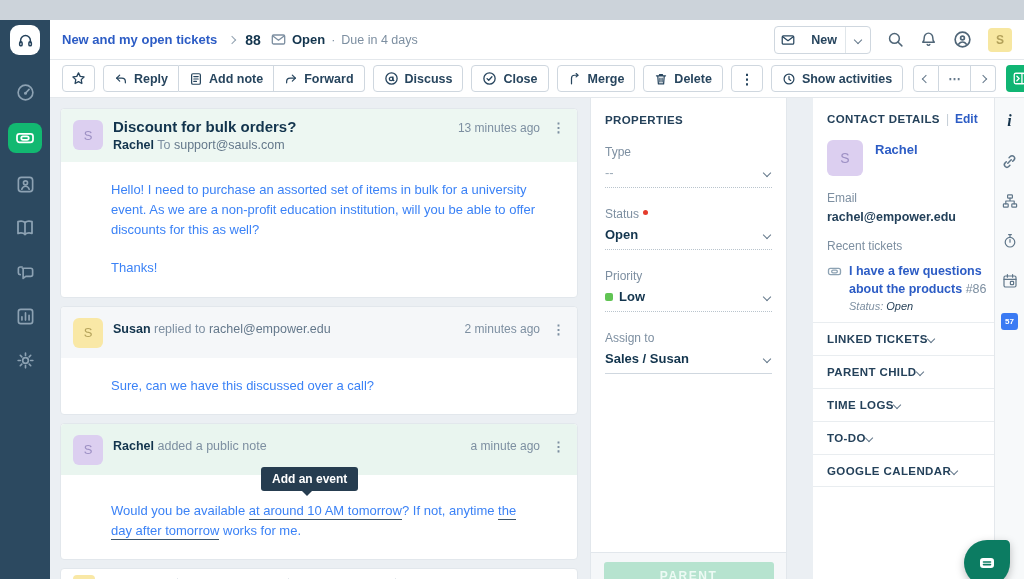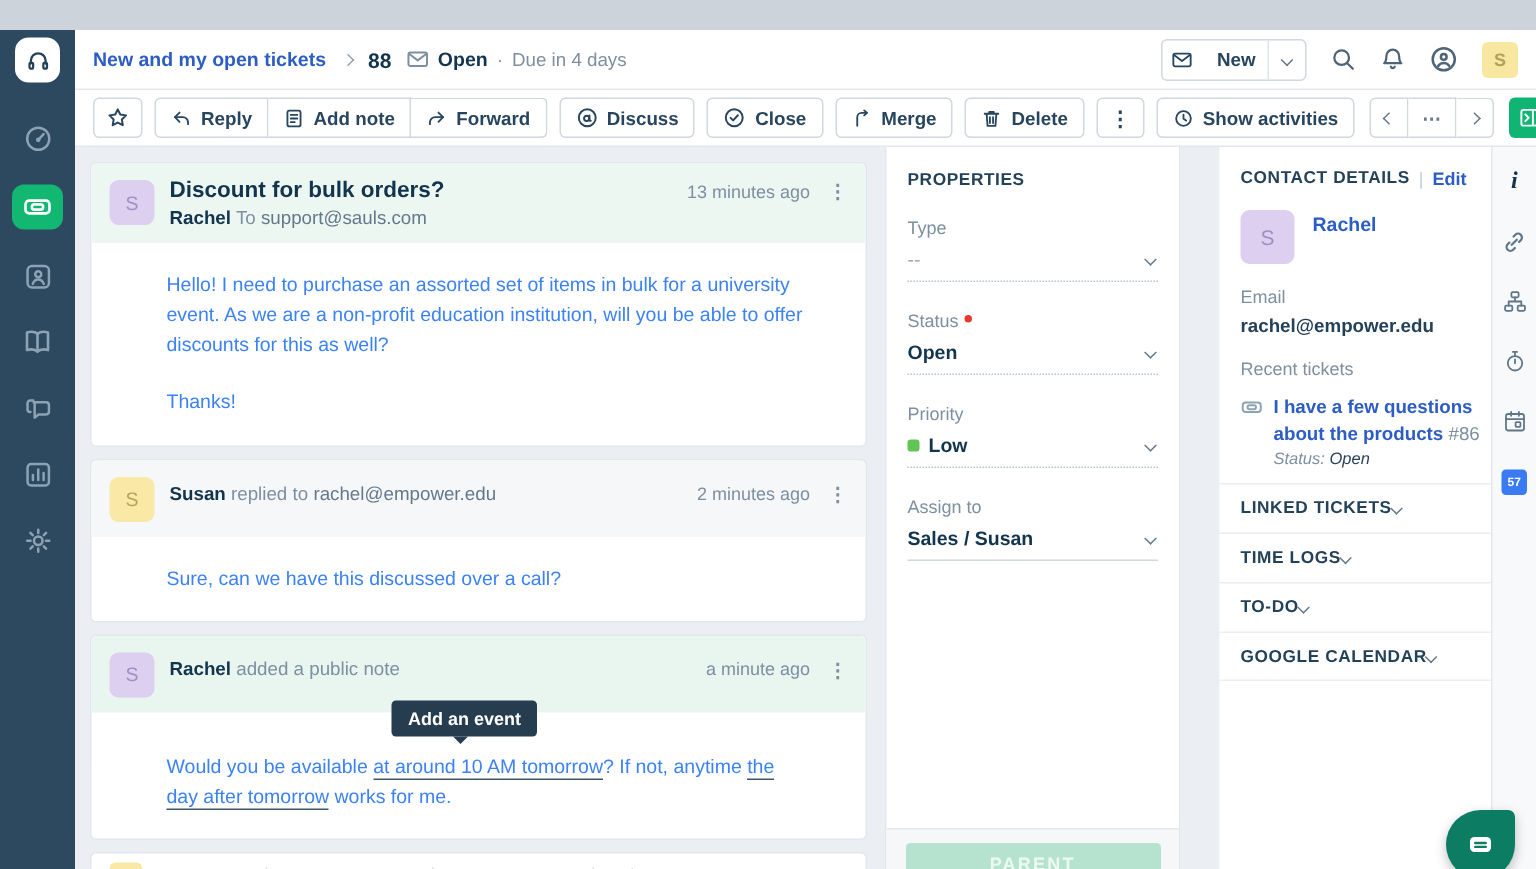--- a/index.html
+++ b/index.html
@@ -532,20 +532,24 @@
             <div class="r-status"><span>Status: </span><b>Open</b></div>
           </div>
         </div>
       </div>
 
       <div class="sec-row">
         <span class="sec-lbl">LINKED TICKETS</span>
           <span class="chev"></span>
       </div>
       <div class="sec-row">
+        <span class="sec-lbl">PARENT CHILD</span>
+          <span class="chev"></span>
+      </div>
+      <div class="sec-row">
         <span class="sec-lbl">TIME LOGS</span>
           <span class="chev"></span>
       </div>
       <div class="sec-row">
         <span class="sec-lbl">TO-DO</span>
           <span class="chev"></span>
       </div>
       <div class="sec-row" style="border-bottom:1px solid #e9edf0">
         <span class="sec-lbl">GOOGLE CALENDAR</span>
           <span class="chev"></span>

